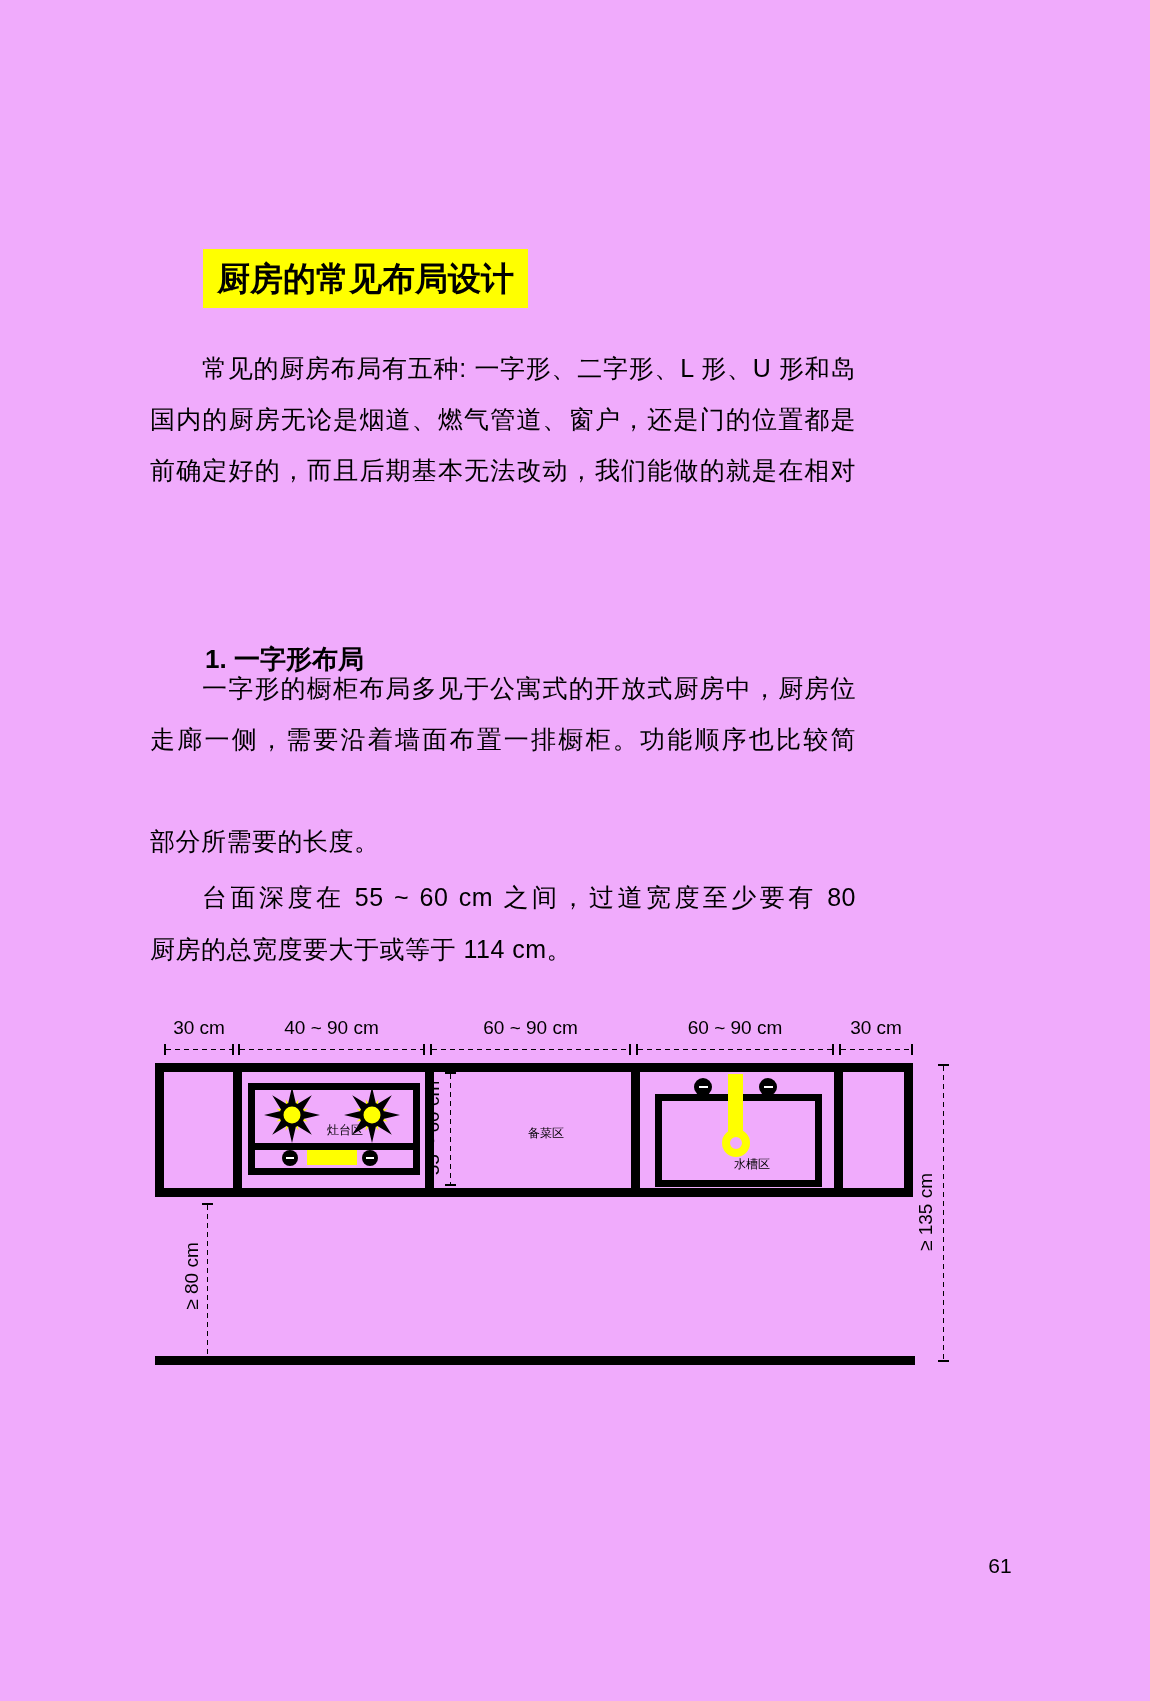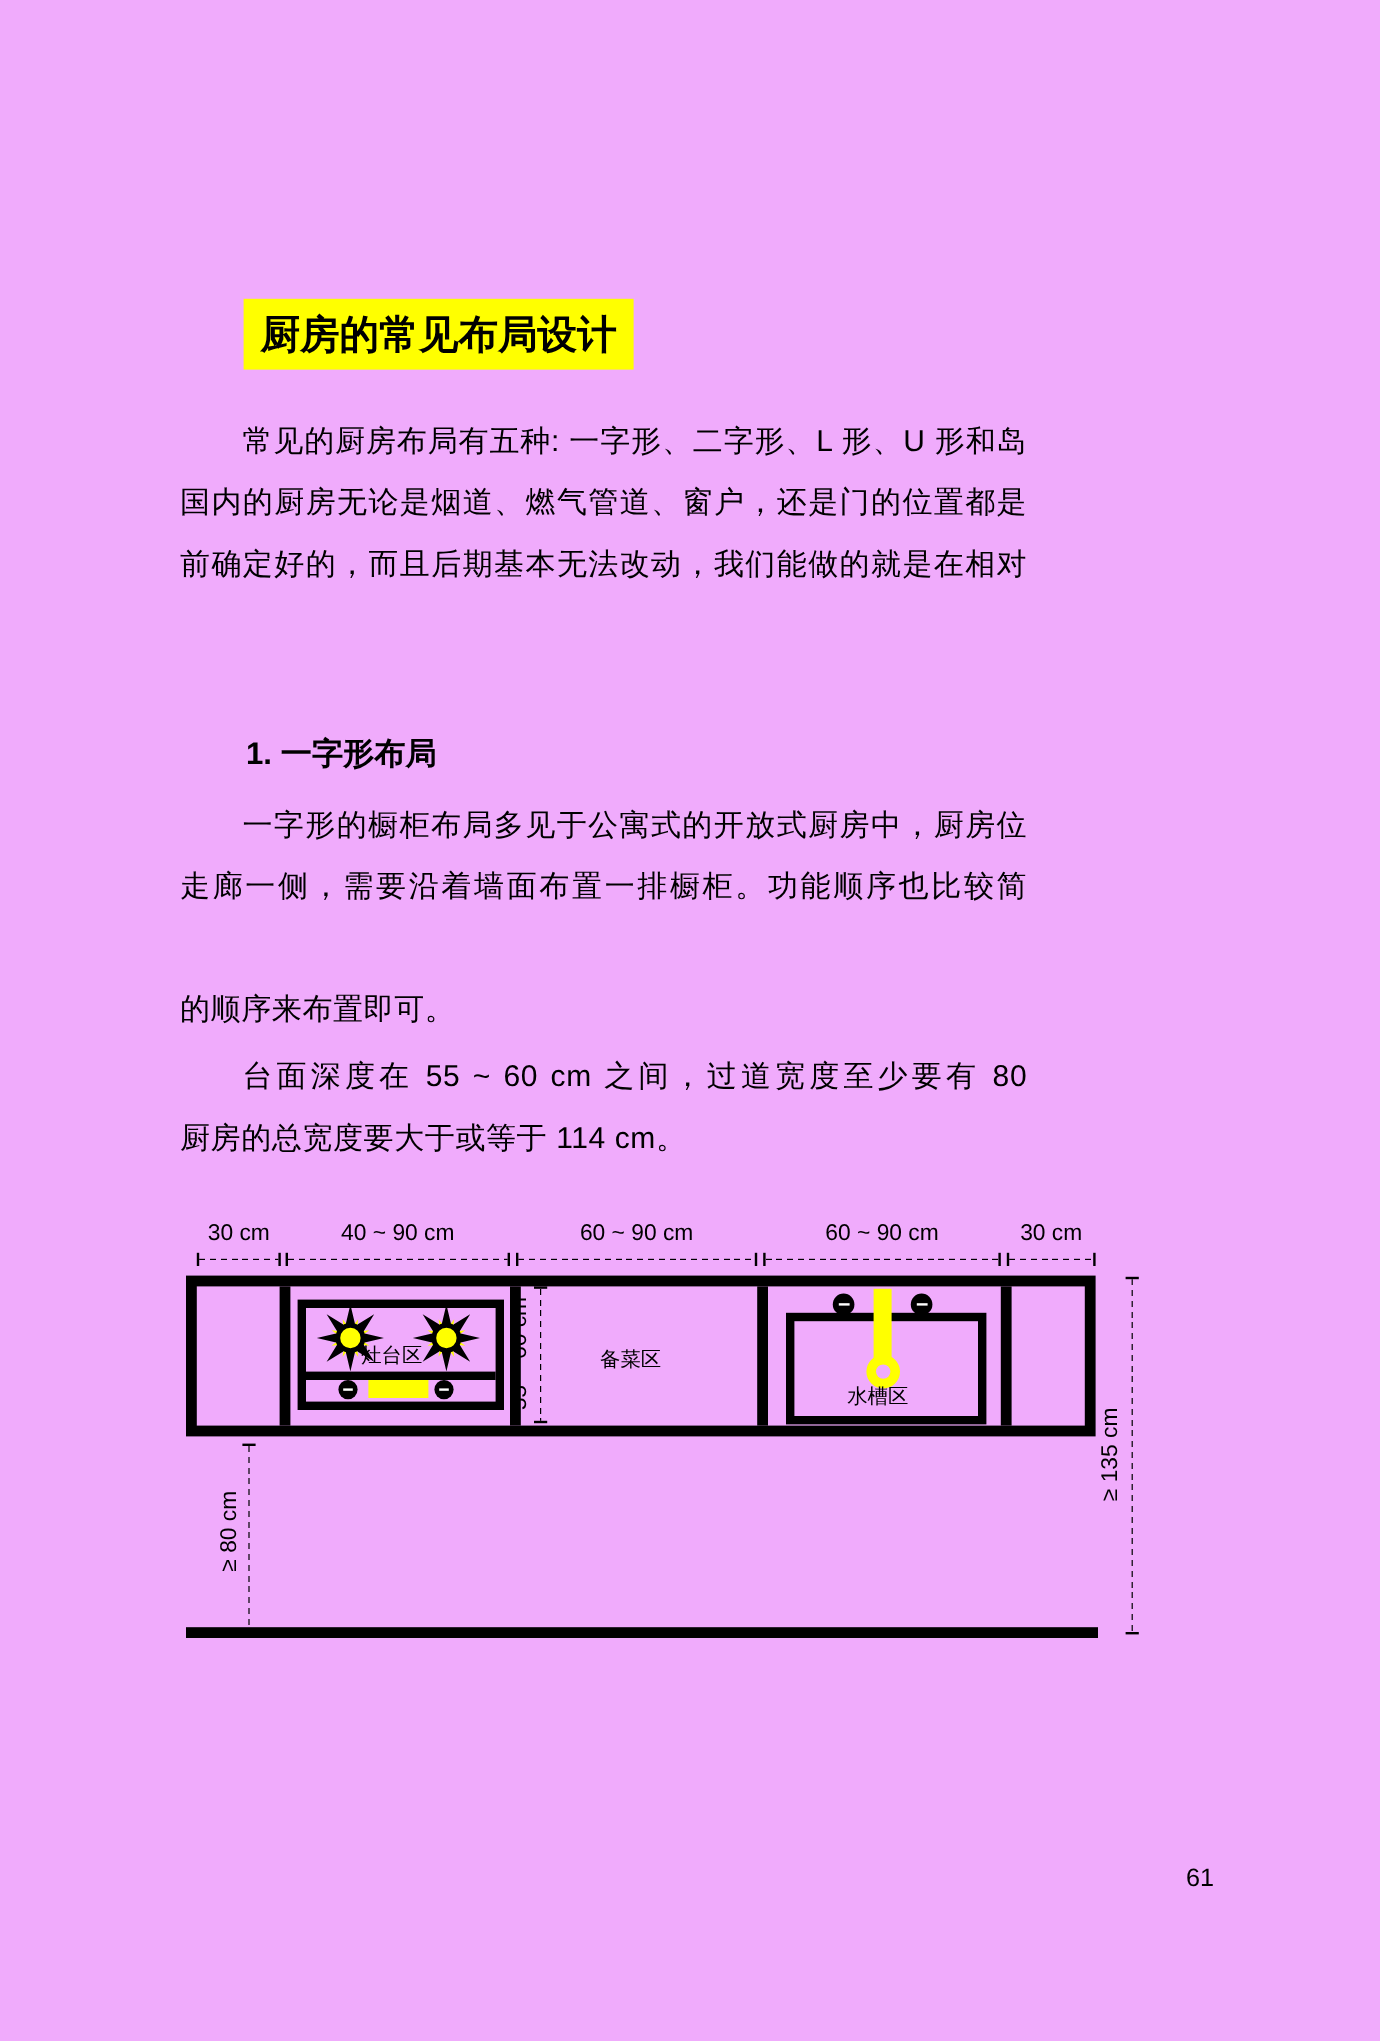--- a/index.html
+++ b/index.html
@@ -25,21 +25,21 @@
   }
   .bline {
     left: 150px; width: 706px; height: 51px;
     font-size: 25px; line-height: 51px;
     letter-spacing: 0.5px;
     overflow: hidden;
   }
   .just { text-align: justify; text-align-last: justify; }
   .indent { padding-left: 52px; }
   .heading {
-    left: 205px; top: 603px; height: 51px;
+    left: 205px; top: 634px; height: 51px;
     font-size: 26px; line-height: 51px; font-weight: 700;
     white-space: nowrap;
   }
 
   
   .dimlabel {
     top: 1014px; height: 28px;
     font-size: 19px; line-height: 28px;
     text-align: center; white-space: nowrap;
   }
@@ -66,22 +66,22 @@
   .stovebox { left: 248px; top: 1083px; width: 172px; height: 92px; border: 7px solid #000; }
   .stovesplit { left: 255px; top: 1143px; width: 158px; height: 7px; background: #000; }
   .knob { width: 16px; height: 16px; background: #000; border-radius: 50%; }
   .knob::after {
     content: ""; position: absolute;
     left: 25%; top: 42%; width: 50%; height: 2px; background: #fff;
   }
   .knob.big { width: 18px; height: 18px; }
   .stove-accent { left: 307px; top: 1150px; width: 50px; height: 15px; background: #ffff00; }
   .zonelabel {
-    font-size: 17px; line-height: 24px; height: 24px;
-    text-align: left; white-space: nowrap;
+    font-size: 12px; line-height: 24px; height: 24px;
+    text-align: right; white-space: nowrap;
   }
   .sinkbox { left: 655px; top: 1094px; width: 167px; height: 93px; border: 7px solid #000; }
   .faucet-bar { left: 728px; top: 1074px; width: 15px; height: 58px; background: #ffff00; }
   .faucet-ring {
     left: 722px; top: 1129px; width: 28px; height: 28px;
     border: 8px solid #ffff00; border-radius: 50%;
   }
   .wall { left: 155px; top: 1356px; width: 760px; height: 9px; background: #000; }
   .pagenum {
     left: 970px; top: 1553px; width: 60px; height: 26px;
@@ -96,21 +96,21 @@
   <div class="abs title-hl">厨房的常见布局设计</div>
 
   <div class="abs bline just indent" style="top:343px">常见的厨房布局有五种: 一字形、二字形、L 形、U 形和岛形。</div>
   <div class="abs bline just" style="top:394px">国内的厨房无论是烟道、燃气管道、窗户，还是门的位置都是提</div>
   <div class="abs bline just" style="top:445px">前确定好的，而且后期基本无法改动，我们能做的就是在相对固</div>
 
   <div class="abs heading">1. 一字形布局</div>
 
   <div class="abs bline just indent" style="top:663px">一字形的橱柜布局多见于公寓式的开放式厨房中，厨房位于</div>
   <div class="abs bline just" style="top:714px">走廊一侧，需要沿着墙面布置一排橱柜。功能顺序也比较简单，</div>
-  <div class="abs bline" style="top:816px">的顺序来布置即可。</div>
+  <div class="abs bline" style="top:816px">部分所需要的长度。</div>
 
   <div class="abs bline just indent" style="top:872px">台面深度在 55 ~ 60 cm 之间，过道宽度至少要有 80 cm，</div>
   <div class="abs bline" style="top:924px">厨房的总宽度要大于或等于 114 cm。</div>
 
   <div class="abs dimlabel" style="left:164px;width:70px">30 cm</div>
   <div class="abs dimlabel" style="left:238px;width:187px">40 ~ 90 cm</div>
   <div class="abs dimlabel" style="left:430px;width:201px">60 ~ 90 cm</div>
   <div class="abs dimlabel" style="left:636px;width:198px">60 ~ 90 cm</div>
   <div class="abs dimlabel" style="left:839px;width:74px">30 cm</div>
 

